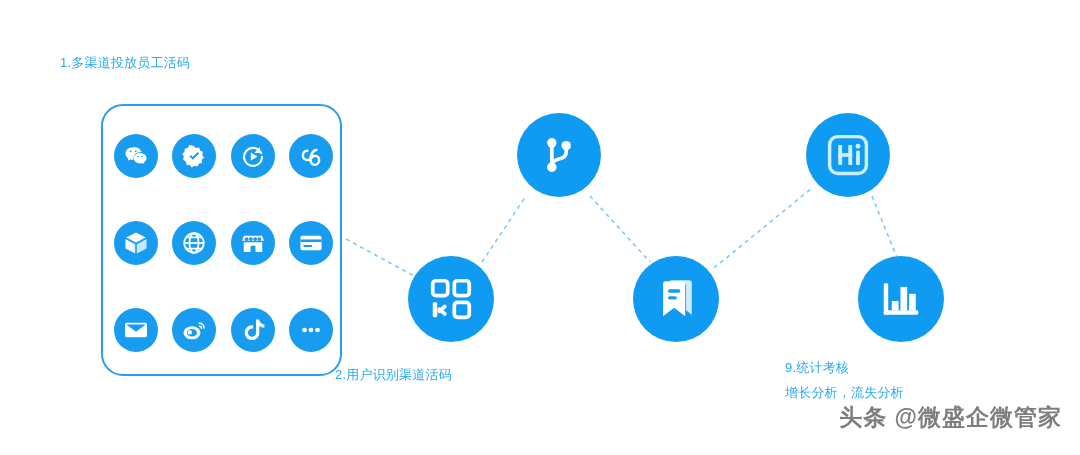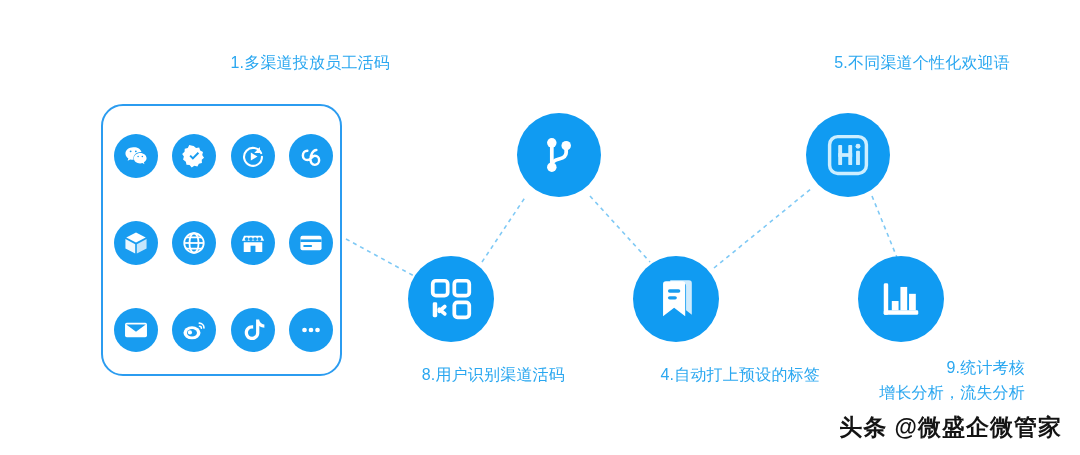--- a/index.html
+++ b/index.html
@@ -25,23 +25,23 @@
     position: absolute;
     left: 0; top: 0;
     width: 1080px;
     height: 455px;
     pointer-events: none;
   }
   
   .caption {
     position: absolute;
     color: #2aa7f0;
-    font-size: 16px;
+    font-size: 13px;
     line-height: 25px;
-    text-align: right;
+    text-align: left;
     white-space: pre-line;
     letter-spacing: .2px;
   }
   #cap1 { left: 60px;  top: 50px;  width: 330px; }
   #cap3 { left: 405px; top: 50px;  width: 290px; }
   #cap5 { left: 710px; top: 50px;  width: 300px; }
   #cap2 { left: 335px; top: 362px; width: 230px; }
   #cap4 { left: 560px; top: 362px; width: 260px; }
   #cap6 { left: 785px; top: 355px; width: 240px; }
 
@@ -94,24 +94,24 @@
   #node-qr     { left: 408px; top: 256px; width: 86px; height: 86px; }
   #node-tag    { left: 633px; top: 256px; width: 86px; height: 86px; }
   #node-hi     { left: 806px; top: 113px; width: 84px; height: 84px; }
   #node-chart  { left: 858px; top: 256px; width: 86px; height: 86px; }
   .node svg { display: block; }
 
   
   .watermark {
     position: absolute;
     right: 18px;
-    bottom: 12px;
+    bottom: 22px;
     font-size: 23px;
     font-weight: bold;
-    color: #000000;
+    color: #737373;
     letter-spacing: 1px;
     opacity: .92;
     text-shadow: 1px 1px 0 rgba(255,255,255,.85);
   }
 </style>
 </head>
 <body>
 
 <div class="stage">
 
@@ -119,23 +119,21 @@
     <g fill="none" stroke="#7fc9f5" stroke-width="1.6" stroke-dasharray="4 4">
       <line x1="346" y1="239" x2="414" y2="276"></line>
       <line x1="482" y1="262" x2="526" y2="196"></line>
       <line x1="590" y1="196" x2="650" y2="262"></line>
       <line x1="714" y1="268" x2="812" y2="188"></line>
       <line x1="872" y1="196" x2="898" y2="260"></line>
     </g>
   </svg>
 
   <div class="caption" id="cap1">1.多渠道投放员工活码</div>
-  <div class="caption" id="cap5">5.不同渠道个性化欢迎语</div>
-  <div class="caption" id="cap2">8.用户识别渠道活码</div>
-  <div class="caption" id="cap4">4.自动打上预设的标签</div>
+  <div class="caption" id="cap2">2.用户识别渠道活码</div>
   <div class="caption" id="cap6">9.统计考核
 增长分析，流失分析</div>
 
   <div class="panel">
     <div class="icon-grid">
 
       <div class="chip">
         <svg width="26" height="26" viewBox="0 0 32 32">
           <g fill="#ffffff">
             <path d="M12.6 5.2C7.3 5.2 3 8.7 3 13c0 2.4 1.4 4.6 3.6 6l-.9 2.8 3.2-1.6c1.2.3 2.2.5 3.7.5h.6c-.2-.6-.3-1.3-.3-2 0-4.2 4.1-7.6 9.2-7.6h.6c-.8-3.4-4.6-5.9-9.1-5.9zM9.4 11.4a1.15 1.15 0 1 1 0-2.3 1.15 1.15 0 0 1 0 2.3zm6.4 0a1.15 1.15 0 1 1 0-2.3 1.15 1.15 0 0 1 0 2.3z"></path>

